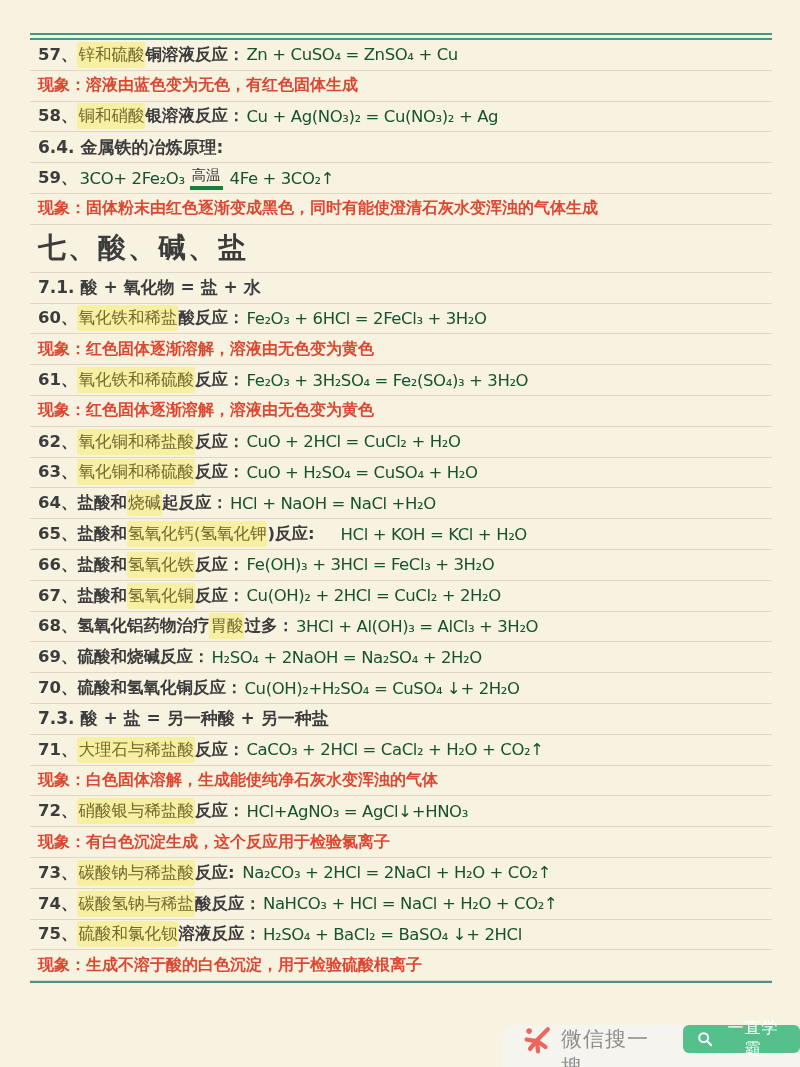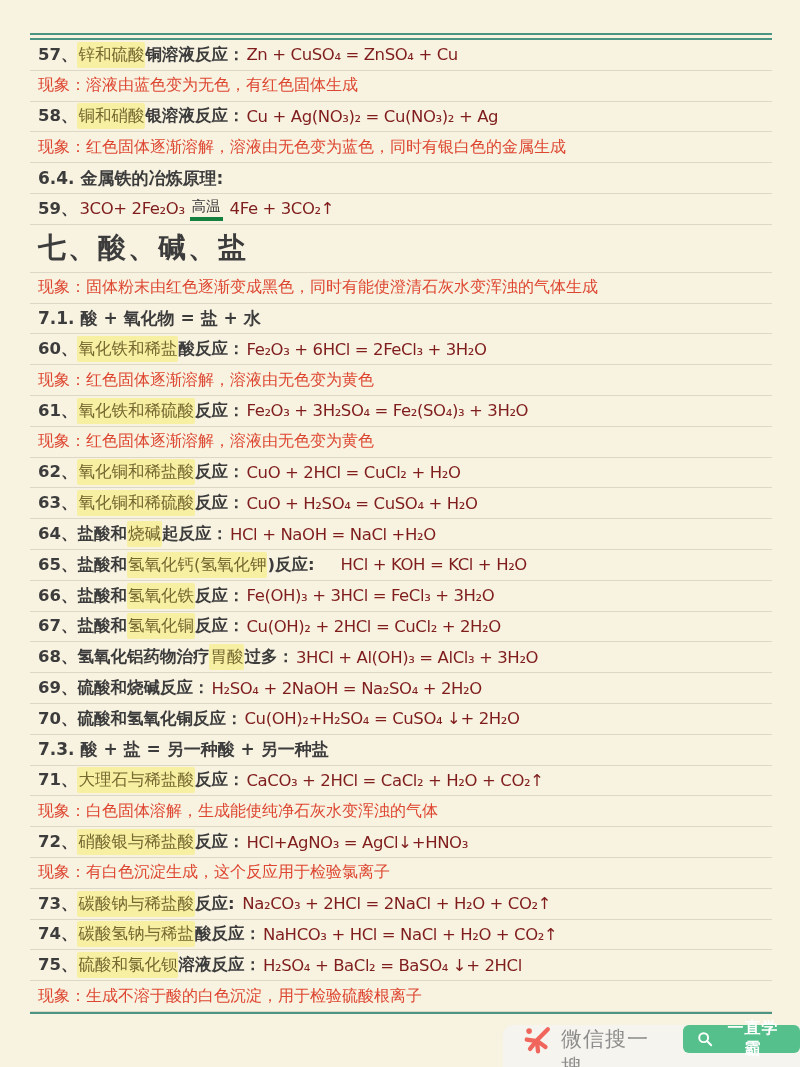--- a/index.html
+++ b/index.html
@@ -20,28 +20,28 @@
     border-bottom:1px solid #ddd7c6;
     padding-left:8px;overflow:hidden;
     font-size:16.5px;
   }
   .row span{white-space:pre;}
   .row.h1{
     height:47px;font-size:28px;font-weight:bold;color:#4e604f;
     letter-spacing:2px;
   }
   .row.sub{font-weight:bold;color:#2a80c2;font-size:17px;}
-  .row.phen{color:#dd4732;font-weight:normal;font-size:16px;}
+  .row.phen{color:#dd4732;font-weight:bold;font-size:16px;}
   .txt{color:#3c3c3c;font-weight:bold;}
   .hl{
     background:#f7efa1;color:#756831;border-radius:2px;
     padding:2px 1px;
   }
   .f,.gapf{
-    font-family:"DejaVu Sans",sans-serif;font-size:16.5px;color:#7f1d1d;
+    font-family:"DejaVu Sans",sans-serif;font-size:16.5px;color:#14532d;
     letter-spacing:-0.4px;margin-left:2px;
   }
   .gapf{margin-left:26px;}
   .cond{
     font-size:14.5px;color:#3c3c3c;margin:0 5px;
     border-bottom:4px solid #15803d;padding:0 2px 1px 2px;
   }
   .red{color:#dd4732;}
   .botrule{
     margin:0 28px 0 30px;height:0;
@@ -52,21 +52,21 @@
     background:#f5f4ee;border-radius:10px 0 0 0;
     display:flex;align-items:flex-start;box-sizing:border-box;
     padding-left:20px;
   }
   .logo{width:30px;height:30px;flex:0 0 auto;}
   .brand{font-size:21px;color:#8c8c8c;margin-left:8px;letter-spacing:1px;}
   .pill{
     display:flex;align-items:center;gap:7px;
     background:#56c08c;color:#fff;border:none;
     border-radius:6px;height:28px;padding:0 14px;
-    font-size:16px;font-weight:bold;margin-left:14px;cursor:pointer;
+    font-size:16px;font-weight:normal;margin-left:14px;cursor:pointer;
     font-family:inherit;letter-spacing:1px;
   }
   .mag{width:16px;height:16px;flex:0 0 auto;}
 </style>
 </head>
 <body>
 
 <div class="sheet">
   <div class="toprule"></div>
   <div class="rows" id="rows">
@@ -78,37 +78,34 @@
       </div>
       <div class="row phen">
         <span class="red">现象：溶液由蓝色变为无色，有红色固体生成</span>
       </div>
       <div class="row eq">
         <span class="txt">58、</span>
         <span class="hl">铜和硝酸</span>
         <span class="txt">银溶液反应：</span>
         <span class="f">Cu + Ag(NO₃)₂ = Cu(NO₃)₂ + Ag</span>
       </div>
-      <div class="row phen">
-        <span class="red">现象：红色固体逐渐溶解，溶液由无色变为蓝色，同时有银白色的金属生成</span>
-      </div>
       <div class="row sub">
         <span class="txt">6.4. 金属铁的冶炼原理:</span>
       </div>
       <div class="row eq">
         <span class="txt">59、</span>
         <span class="f">3CO+ 2Fe₂O₃</span>
         <span class="cond">高温</span>
         <span class="f">4Fe + 3CO₂↑</span>
       </div>
+      <div class="row phen">
+        <span class="red">现象：固体粉末由红色逐渐变成黑色，同时有能使澄清石灰水变浑浊的气体生成</span>
+      </div>
       <div class="row h1">
         <span class="txt">七、酸、碱、盐</span>
-      </div>
-      <div class="row phen">
-        <span class="red">现象：固体粉末由红色逐渐变成黑色，同时有能使澄清石灰水变浑浊的气体生成</span>
       </div>
       <div class="row sub">
         <span class="txt">7.1. 酸 + 氧化物 = 盐 + 水</span>
       </div>
       <div class="row eq">
         <span class="txt">60、</span>
         <span class="hl">氧化铁和稀盐</span>
         <span class="txt">酸反应：</span>
         <span class="f">Fe₂O₃ + 6HCl = 2FeCl₃ + 3H₂O</span>
       </div>

